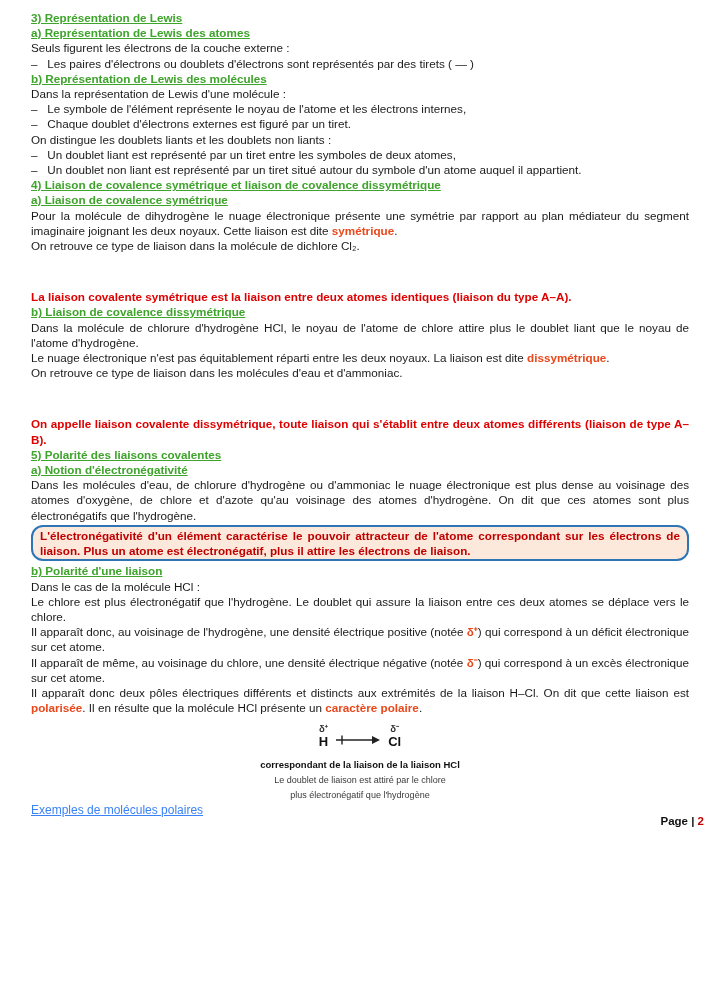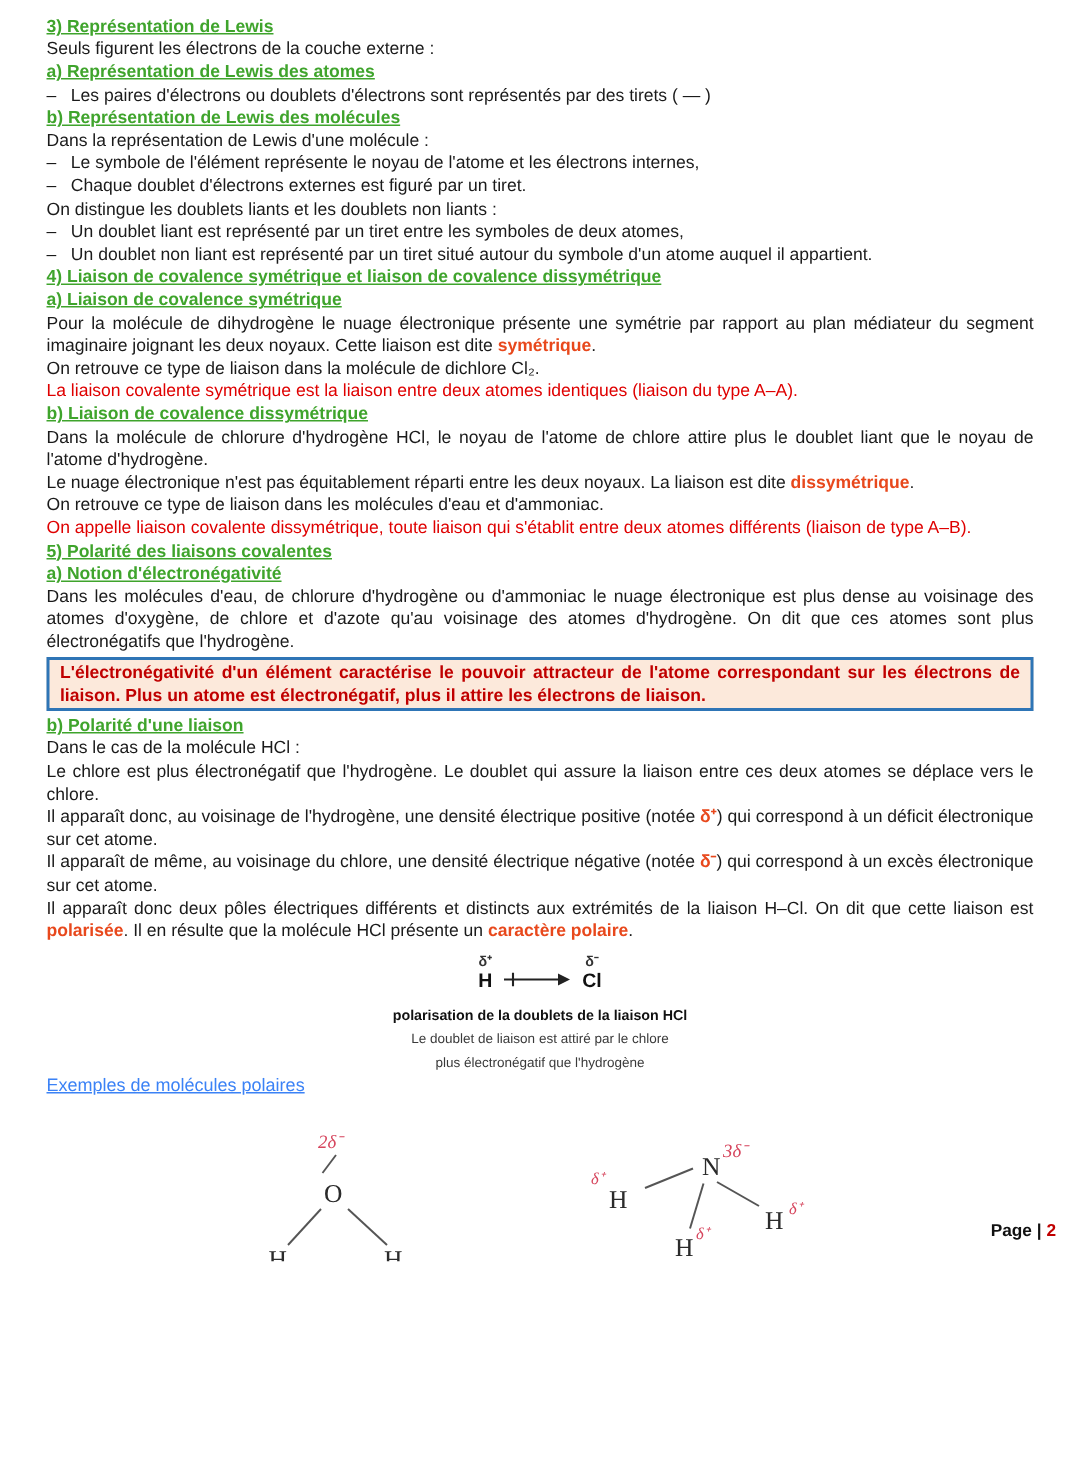--- a/index.html
+++ b/index.html
@@ -9,24 +9,24 @@
     background: #ffffff; padding: 10px 31px 0;
     font-family: "Liberation Sans", sans-serif;
     font-size: 11.7px; line-height: 15.2px; color: #1a1a1a;
     overflow: hidden;
   }
   .blk { margin: 0; }
   .h   { color: #3FA42C; font-weight: 700; text-decoration: underline; }
   .p   {}
   .pj  { text-align: justify; }
   .li  { padding-left: 17px; text-indent: -17px; }
-  .red { color: #DF0000; font-weight: 400; text-align: justify; }
+  .red { color: #DF0000; font-weight: 700; text-align: justify; margin-top: 36px; }
   .em  { color: #E8481C; font-weight: 700; margin-top: 20px; }
   .box {
-    border: 2px solid #2E75B6; border-radius: 0; background: #FCE9DB;
+    border: 2px solid #2E75B6; border-radius: 12px; background: #FCE9DB;
     color: #C00000; font-weight: 700; text-align: justify;
     padding: 1px 7px; margin: 2px 0;
   }
   
   .fig-hcl { text-align: center; margin-top: 5px; }
   .hcl-diagram {
     display: inline-grid; grid-template-columns: auto auto auto;
     column-gap: 6px; line-height: 1.05; justify-items: center; align-items: end;
   }
   .hcl-delta { font-size: 9.5px; font-weight: 700; color: #333; }
@@ -45,22 +45,22 @@
   .footer { position: absolute; right: 16px; bottom: 12px; font-weight: 700; font-size: 11.5px; color: #111; }
   .footer .num { color: #C00000; }
 </style>
 </head>
 <body>
 
 <div class="page">
 
   <div class="doc">
       <div class="blk h"><span>3) Représentation de Lewis</span></div>
+      <div class="blk h"><span>a) Représentation de Lewis des atomes</span></div>
       <div class="blk p"><span>Seuls figurent les électrons de la couche externe :</span></div>
-      <div class="blk h"><span>a) Représentation de Lewis des atomes</span></div>
       <div class="blk li"><span>–&nbsp;&nbsp;&nbsp;Les paires d'électrons ou doublets d'électrons sont représentés par des tirets ( — )</span></div>
       <div class="blk h"><span>b) Représentation de Lewis des molécules</span></div>
       <div class="blk p"><span>Dans la représentation de Lewis d'une molécule :</span></div>
       <div class="blk li"><span>–&nbsp;&nbsp;&nbsp;Le symbole de l'élément représente le noyau de l'atome et les électrons internes,</span></div>
       <div class="blk li"><span>–&nbsp;&nbsp;&nbsp;Chaque doublet d'électrons externes est figuré par un tiret.</span></div>
       <div class="blk p"><span>On distingue les doublets liants et les doublets non liants :</span></div>
       <div class="blk li"><span>–&nbsp;&nbsp;&nbsp;Un doublet liant est représenté par un tiret entre les symboles de deux atomes,</span></div>
       <div class="blk li"><span>–&nbsp;&nbsp;&nbsp;Un doublet non liant est représenté par un tiret situé autour du symbole d'un atome auquel il appartient.</span></div>
       <div class="blk h"><span>4) Liaison de covalence symétrique et liaison de covalence dissymétrique</span></div>
       <div class="blk h"><span>a) Liaison de covalence symétrique</span></div>
@@ -90,21 +90,21 @@
       <span></span>
       <span class="hcl-delta">δ⁻</span>
       <span class="hcl-atom">H</span>
       <svg class="hcl-arrow" width="48" height="12" viewBox="0 0 48 12">
         <line x1="2" y1="6" x2="39" y2="6" stroke="#222" stroke-width="1.4"></line>
         <line x1="8" y1="1.5" x2="8" y2="10.5" stroke="#222" stroke-width="1.4"></line>
         <polygon points="38,2 46,6 38,10" fill="#222"></polygon>
       </svg>
       <span class="hcl-atom">Cl</span>
     </div>
-    <div class="cap-title">polarisation de la doublets de la liaison HCl</div>
+    <div class="cap-title">correspondant de la liaison de la liaison HCl</div>
     <div class="cap">Le doublet de liaison est attiré par le chlore</div>
     <div class="cap">plus électronégatif que l'hydrogène</div>
   </div>
 
   <div class="examples">Exemples de molécules polaires</div>
 
   <div class="molecules">
 
     <svg class="mol" width="160" height="108" viewBox="0 0 160 108">
       <text class="mchg" x="46" y="16">2δ⁻</text>

